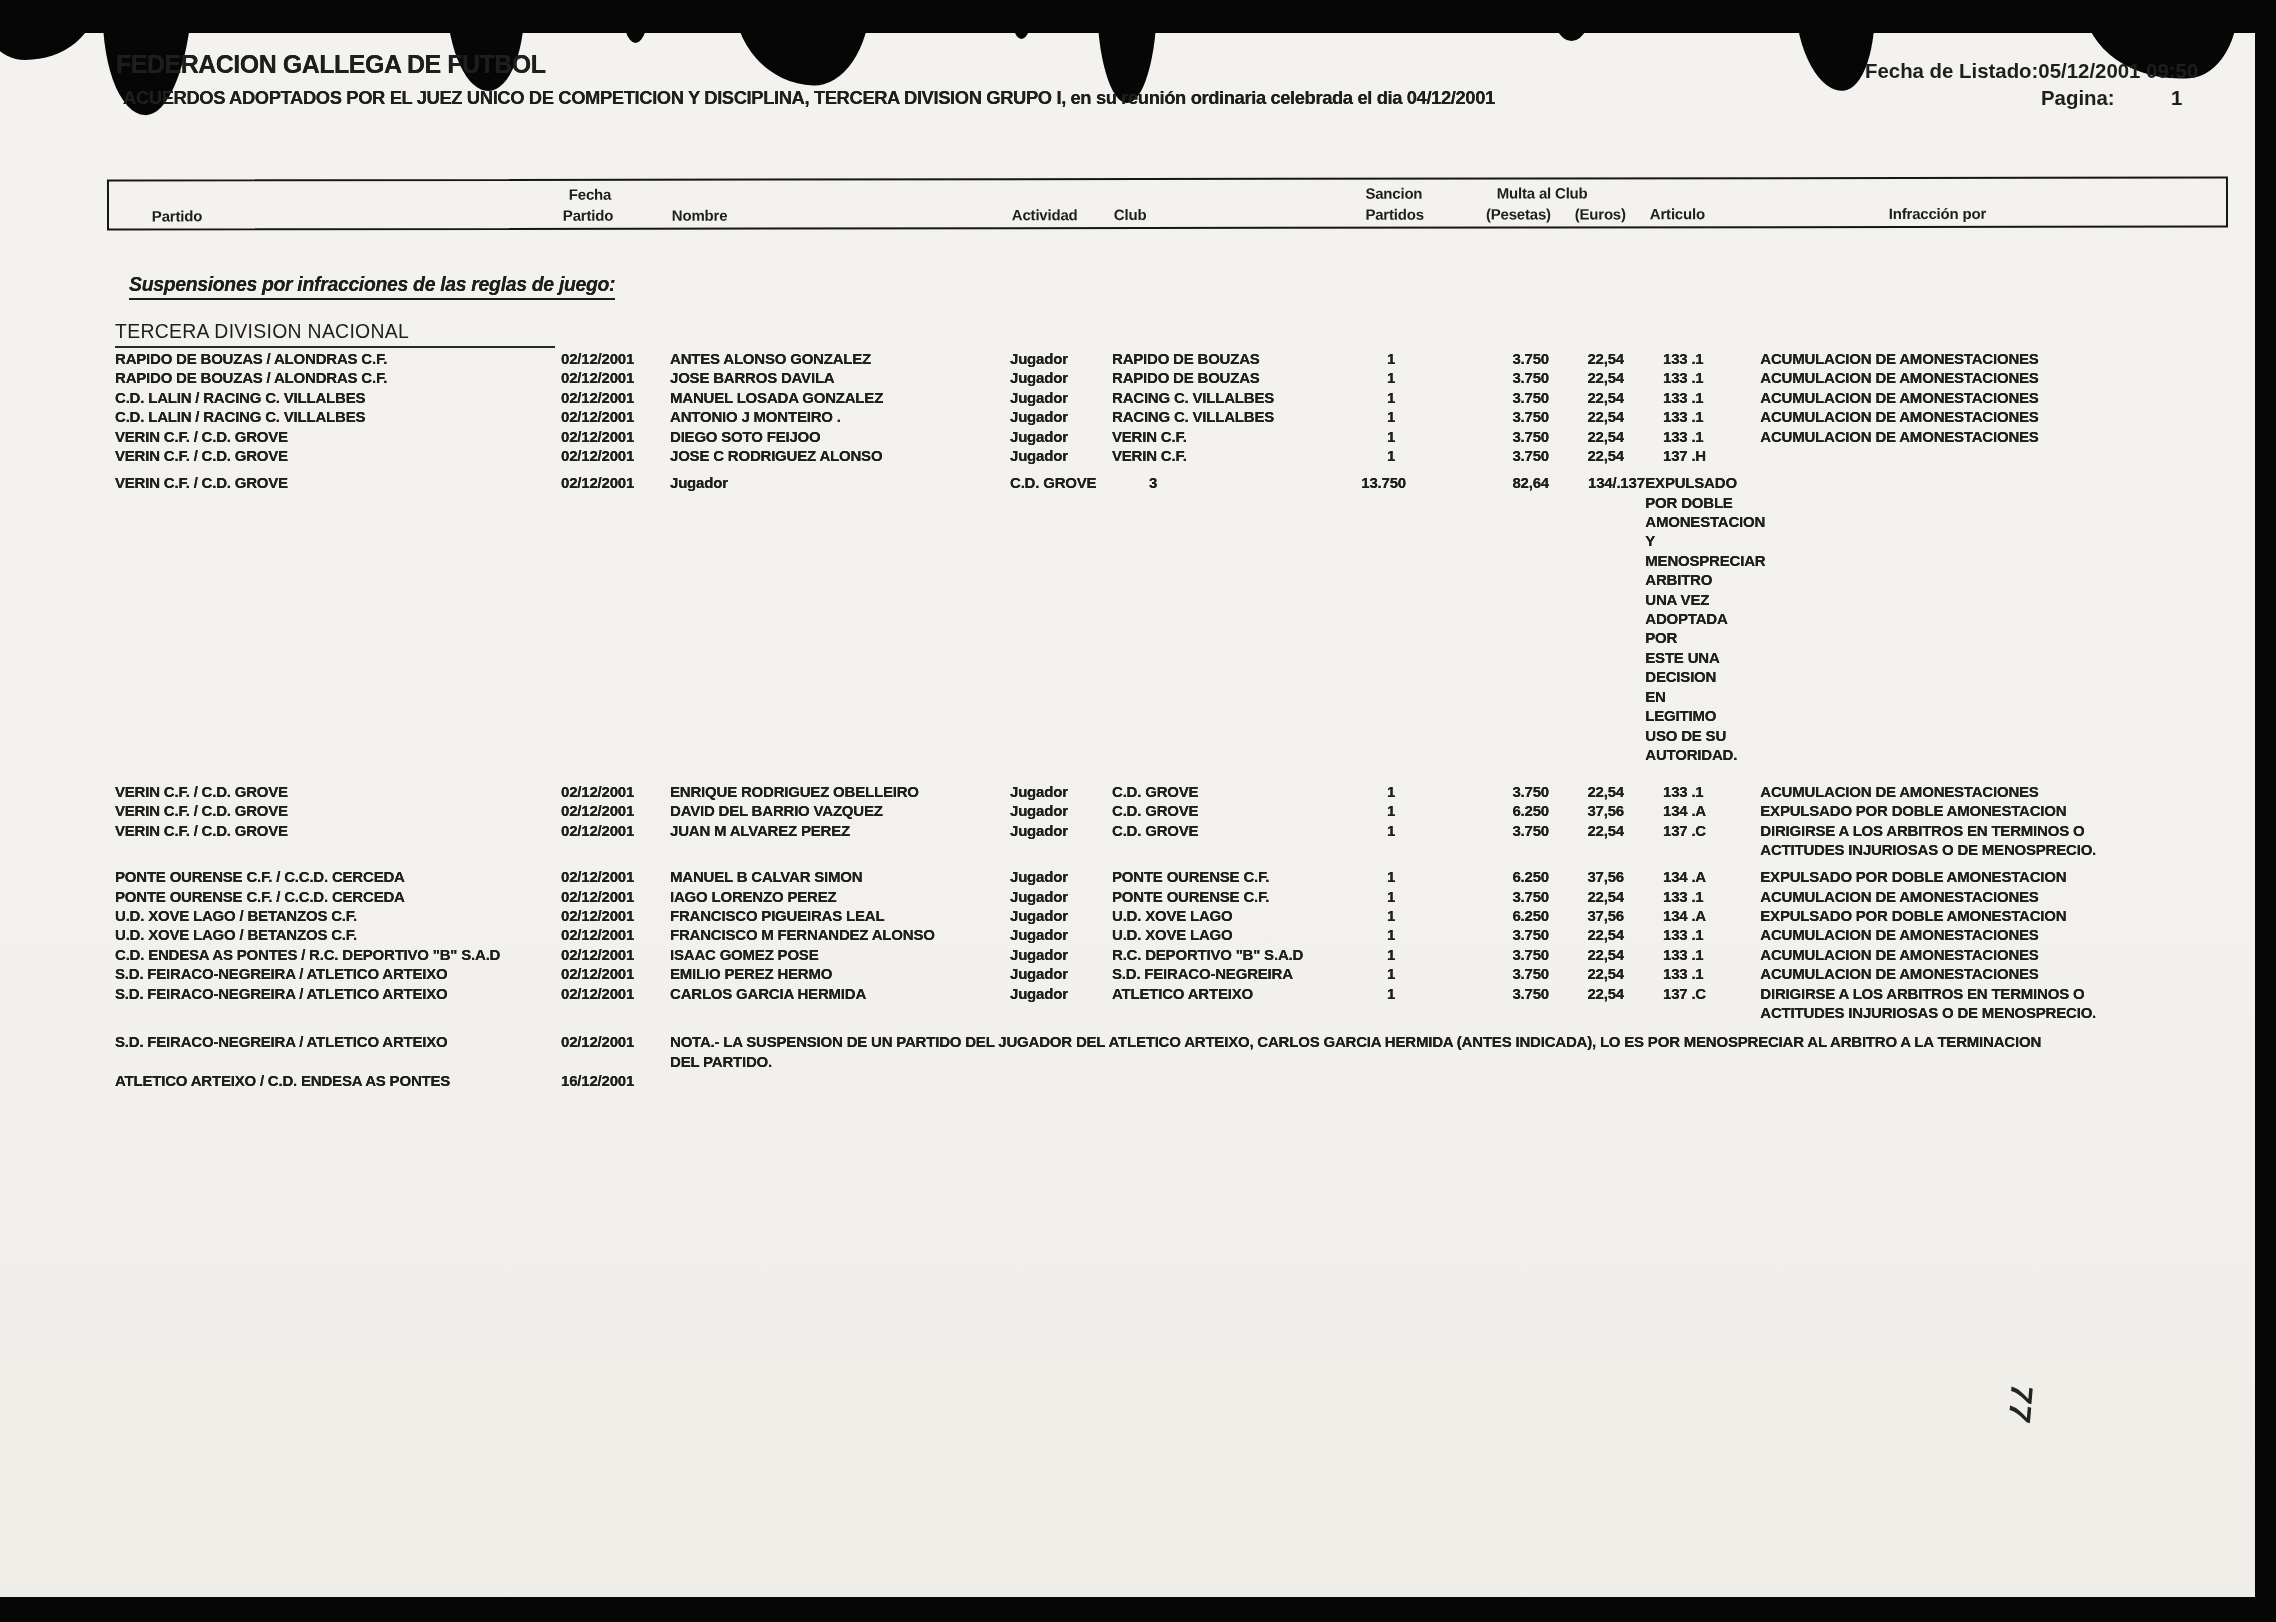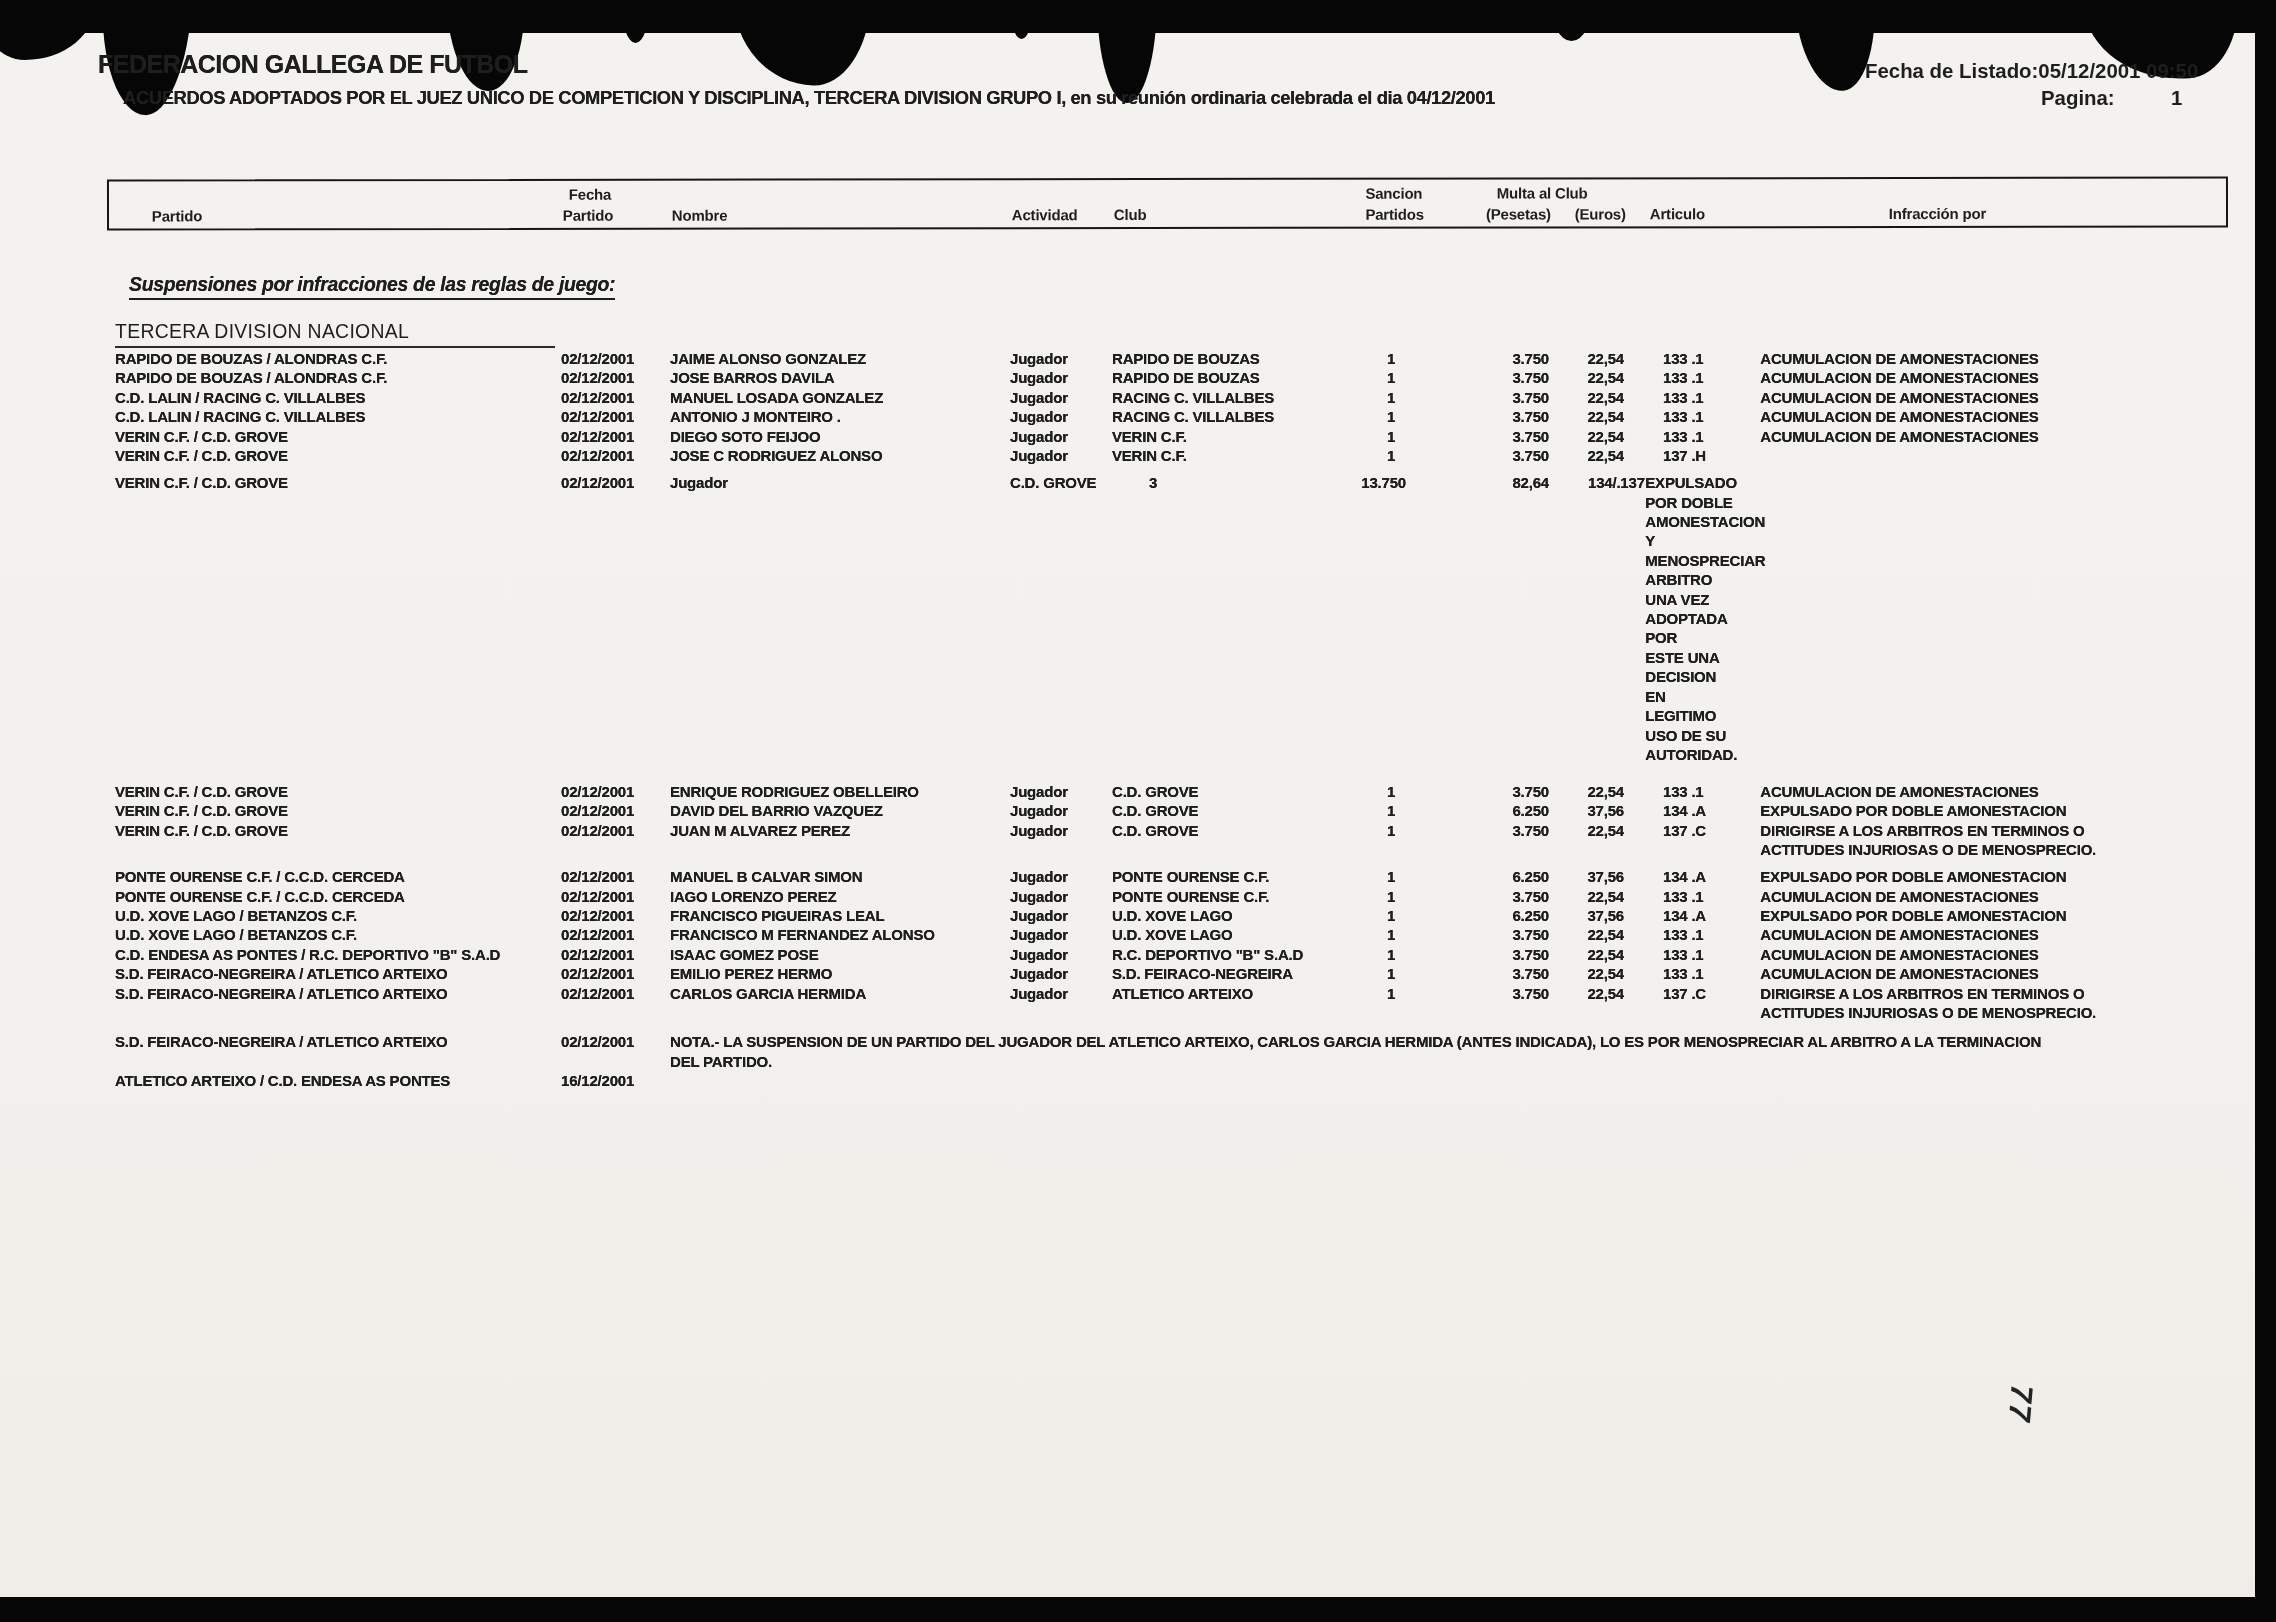--- a/index.html
+++ b/index.html
@@ -31,21 +31,21 @@
   .t5{left:1550px;width:43px;height:41px;border-radius:0 0 50% 50%/0 0 100% 100%;}
   .t6{left:1797px;width:80px;height:91px;border-radius:0 0 45% 55%/0 0 100% 100%;transform:rotate(-3deg);}
   .t7{left:2086px;width:155px;height:80px;border-radius:0 0 35% 65%/0 0 100% 100%;transform:rotate(-4deg);}
   .t8{left:-23px;width:120px;height:60px;border-radius:0 0 60% 40%/0 0 100% 100%;}
   .t9{left:621px;width:29px;height:43px;border-radius:0 0 50% 50%/0 0 100% 100%;}
   .t10{left:1009px;width:25px;height:39px;border-radius:0 0 50% 50%/0 0 100% 100%;}
 
   
   .doc{color:var(--ink);}
   .doc-title{
-    position:absolute;left:98px;top:50px;
+    position:absolute;left:116px;top:50px;
     font-size:25px;font-weight:700;letter-spacing:-0.5px;
     text-shadow:0 0 0.5px currentColor;
   }
   .doc-subtitle{
     position:absolute;left:123px;top:87px;
     font-size:18.4px;font-weight:700;letter-spacing:-0.4px;
     text-shadow:0 0 0.4px currentColor;
   }
   .listado{
     position:absolute;left:1865px;top:60px;
@@ -167,21 +167,21 @@
     </div>
   </div>
 
   <div class="section-heading">Suspensiones por infracciones de las reglas de juego:</div>
   <div class="section-subheading">TERCERA DIVISION NACIONAL</div>
 
   <div class="rows">
       <div class="trow grid10">
         <div class="cell c-partido">RAPIDO DE BOUZAS / ALONDRAS C.F.</div>
         <div class="cell c-fecha">02/12/2001</div>
-        <div class="cell c-nombre">JAIME ALONSO GONZALEZ</div>
+        <div class="cell c-nombre">ANTES ALONSO GONZALEZ</div>
         <div class="cell c-actividad">Jugador</div>
         <div class="cell c-club">RAPIDO DE BOUZAS</div>
         <div class="cell c-sancion">1</div>
         <div class="cell c-pesetas">3.750</div>
         <div class="cell c-euros">22,54</div>
         <div class="cell c-articulo">133 .1</div>
         <div class="cell c-infraccion">ACUMULACION DE AMONESTACIONES</div>
       </div>
       <div class="trow grid10">
         <div class="cell c-partido">RAPIDO DE BOUZAS / ALONDRAS C.F.</div>

